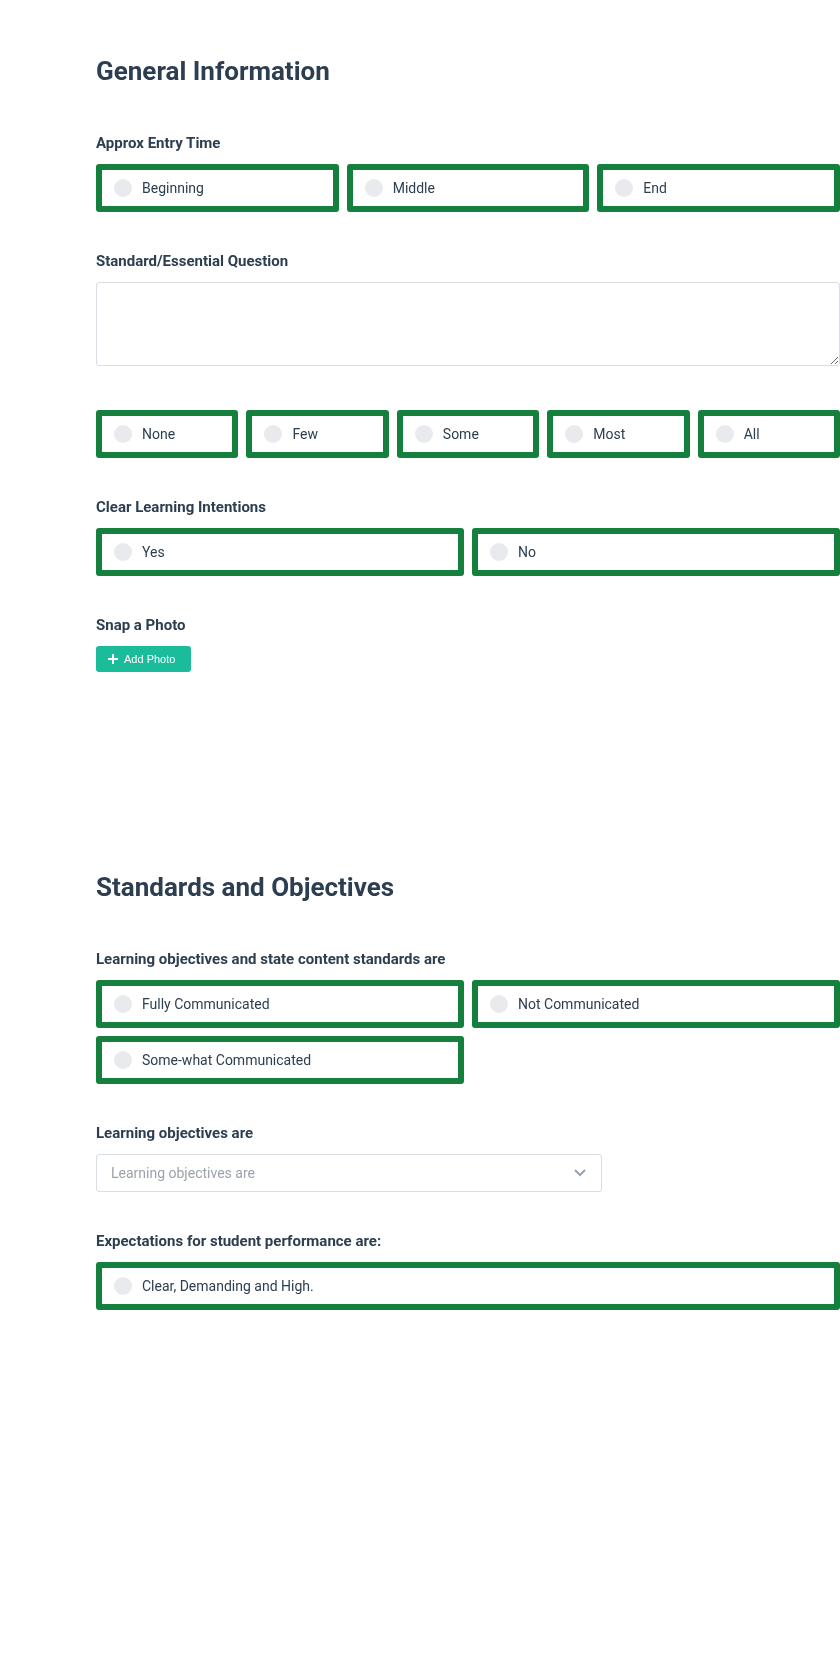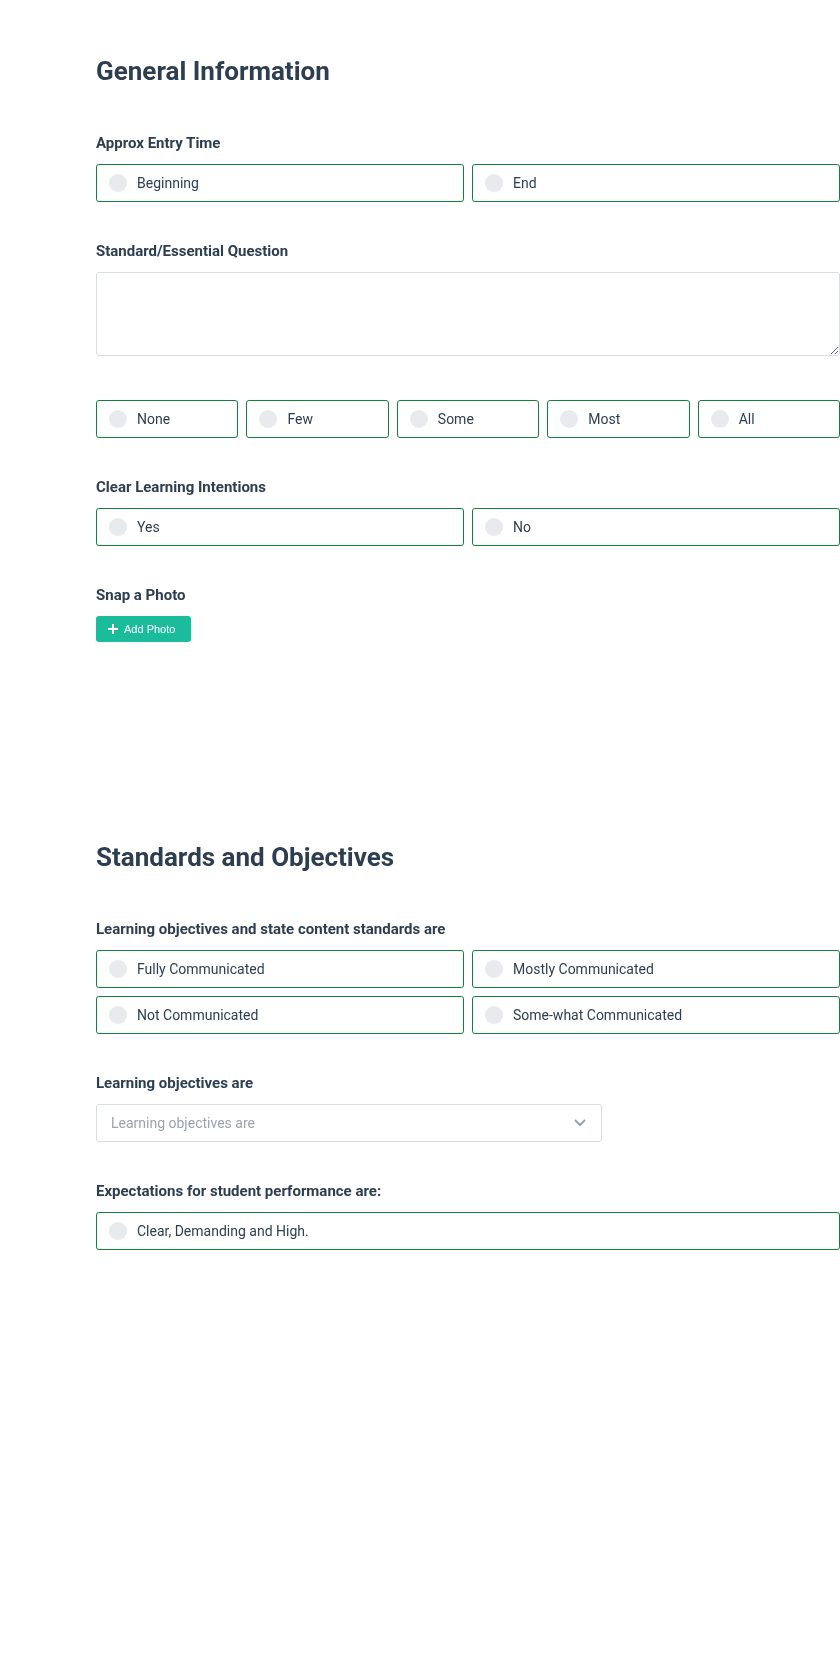--- a/index.html
+++ b/index.html
@@ -36,21 +36,21 @@
   }
   .radio-row {
     display: flex;
     gap: 8px;
   }
   .radio-row.wrap {
     flex-wrap: wrap;
   }
   .radio-option {
     flex: 1;
-    border: 1px solid #15803d;
+    border: 6px solid #15803d;
     border-radius: 3px;
     padding: 9px 12px;
     display: flex;
     align-items: center;
     gap: 10px;
     cursor: pointer;
     background: #ffffff;
     min-width: 0;
   }
   .radio-option.half {
@@ -152,20 +152,24 @@
 <div class="container">
 
   <h1>General Information</h1>
 
   <div class="field-group">
     <div class="field-label">Approx Entry Time</div>
     <div class="radio-row">
       <div class="radio-option">
         <span class="radio-circle"></span>
         <span class="radio-text">Beginning</span>
+      </div>
+      <div class="radio-option">
+        <span class="radio-circle"></span>
+        <span class="radio-text">Middle</span>
       </div>
       <div class="radio-option">
         <span class="radio-circle"></span>
         <span class="radio-text">End</span>
       </div>
     </div>
   </div>
 
   <div class="field-group">
     <div class="field-label">Standard/Essential Question</div>
@@ -227,24 +231,20 @@
 
   <div class="field-group">
     <div class="field-label">Learning objectives and state content standards are</div>
     <div class="radio-row wrap">
       <div class="radio-option half">
         <span class="radio-circle"></span>
         <span class="radio-text">Fully Communicated</span>
       </div>
       <div class="radio-option half">
         <span class="radio-circle"></span>
-        <span class="radio-text">Mostly Communicated</span>
-      </div>
-      <div class="radio-option half">
-        <span class="radio-circle"></span>
         <span class="radio-text">Not Communicated</span>
       </div>
       <div class="radio-option half">
         <span class="radio-circle"></span>
         <span class="radio-text">Some-what Communicated</span>
       </div>
     </div>
   </div>
 
   <div class="field-group">

